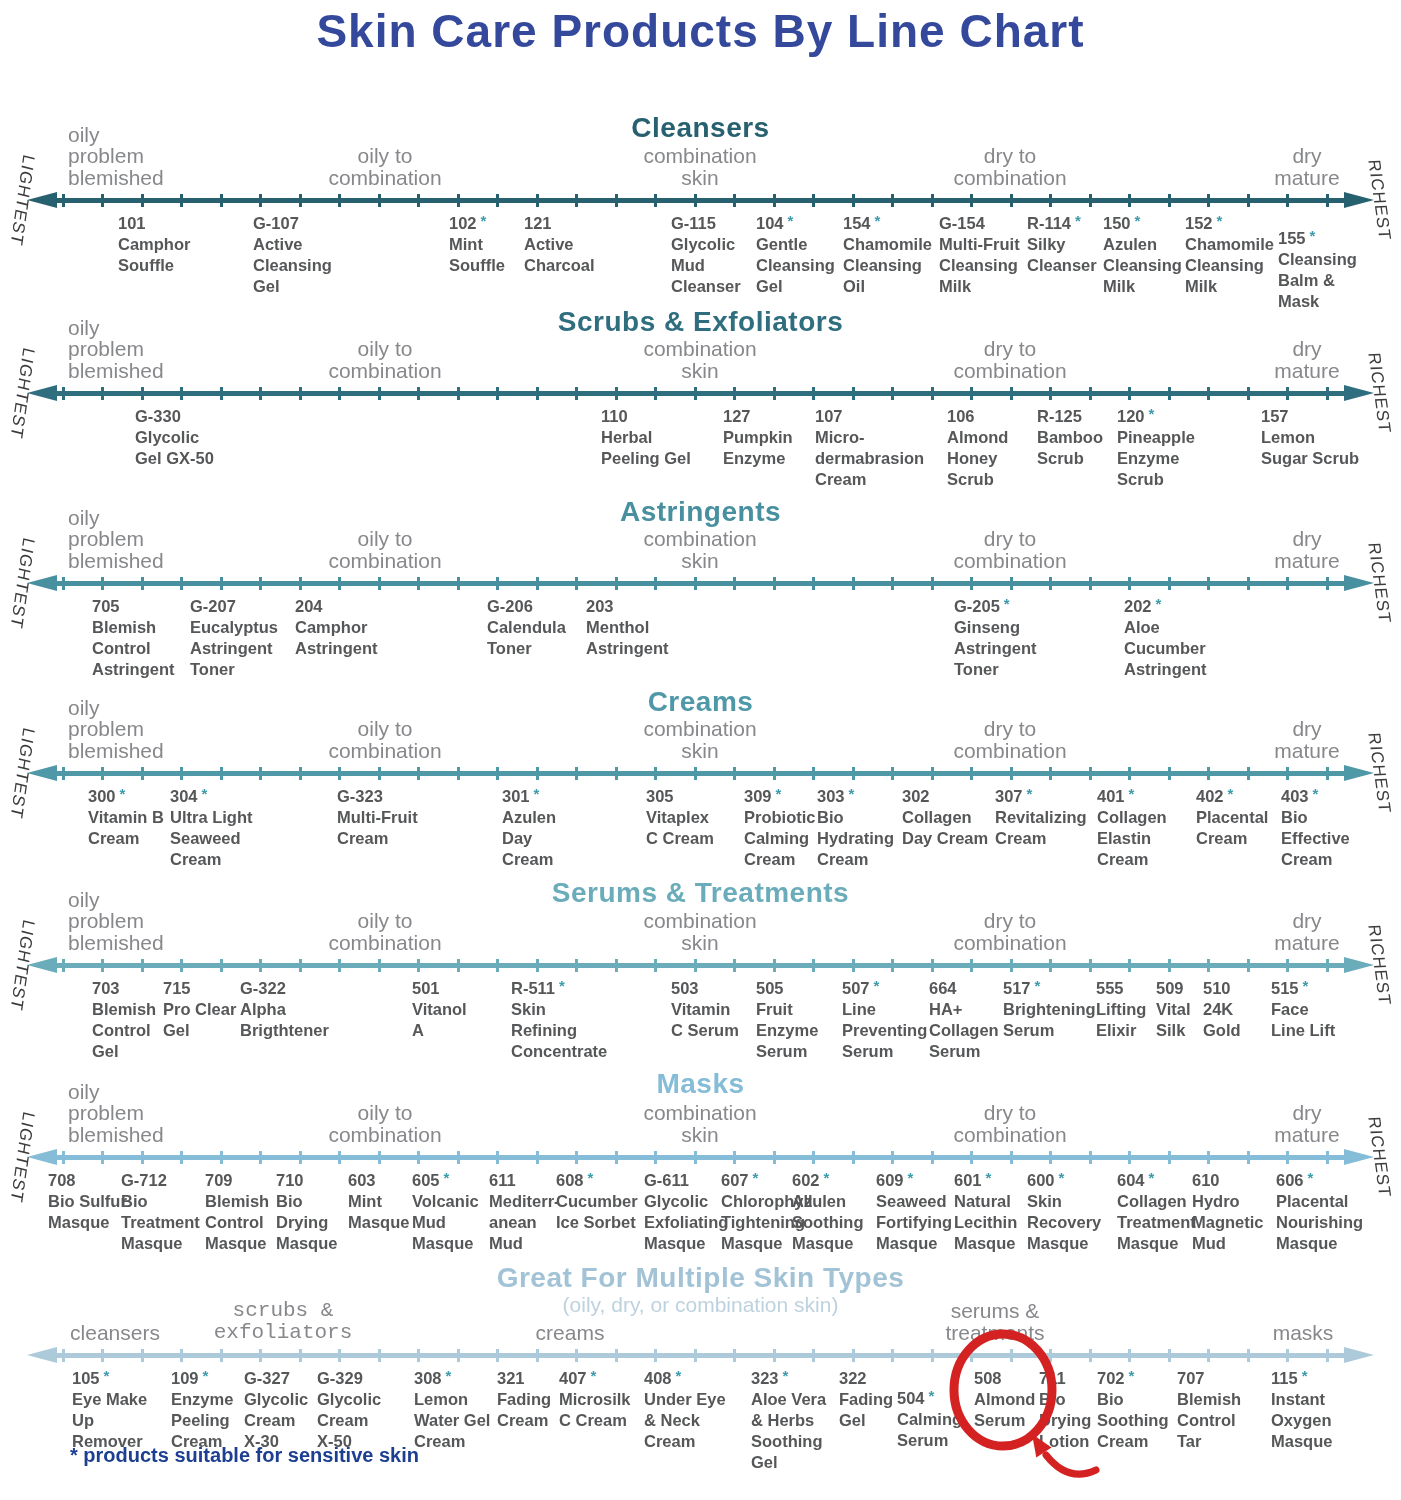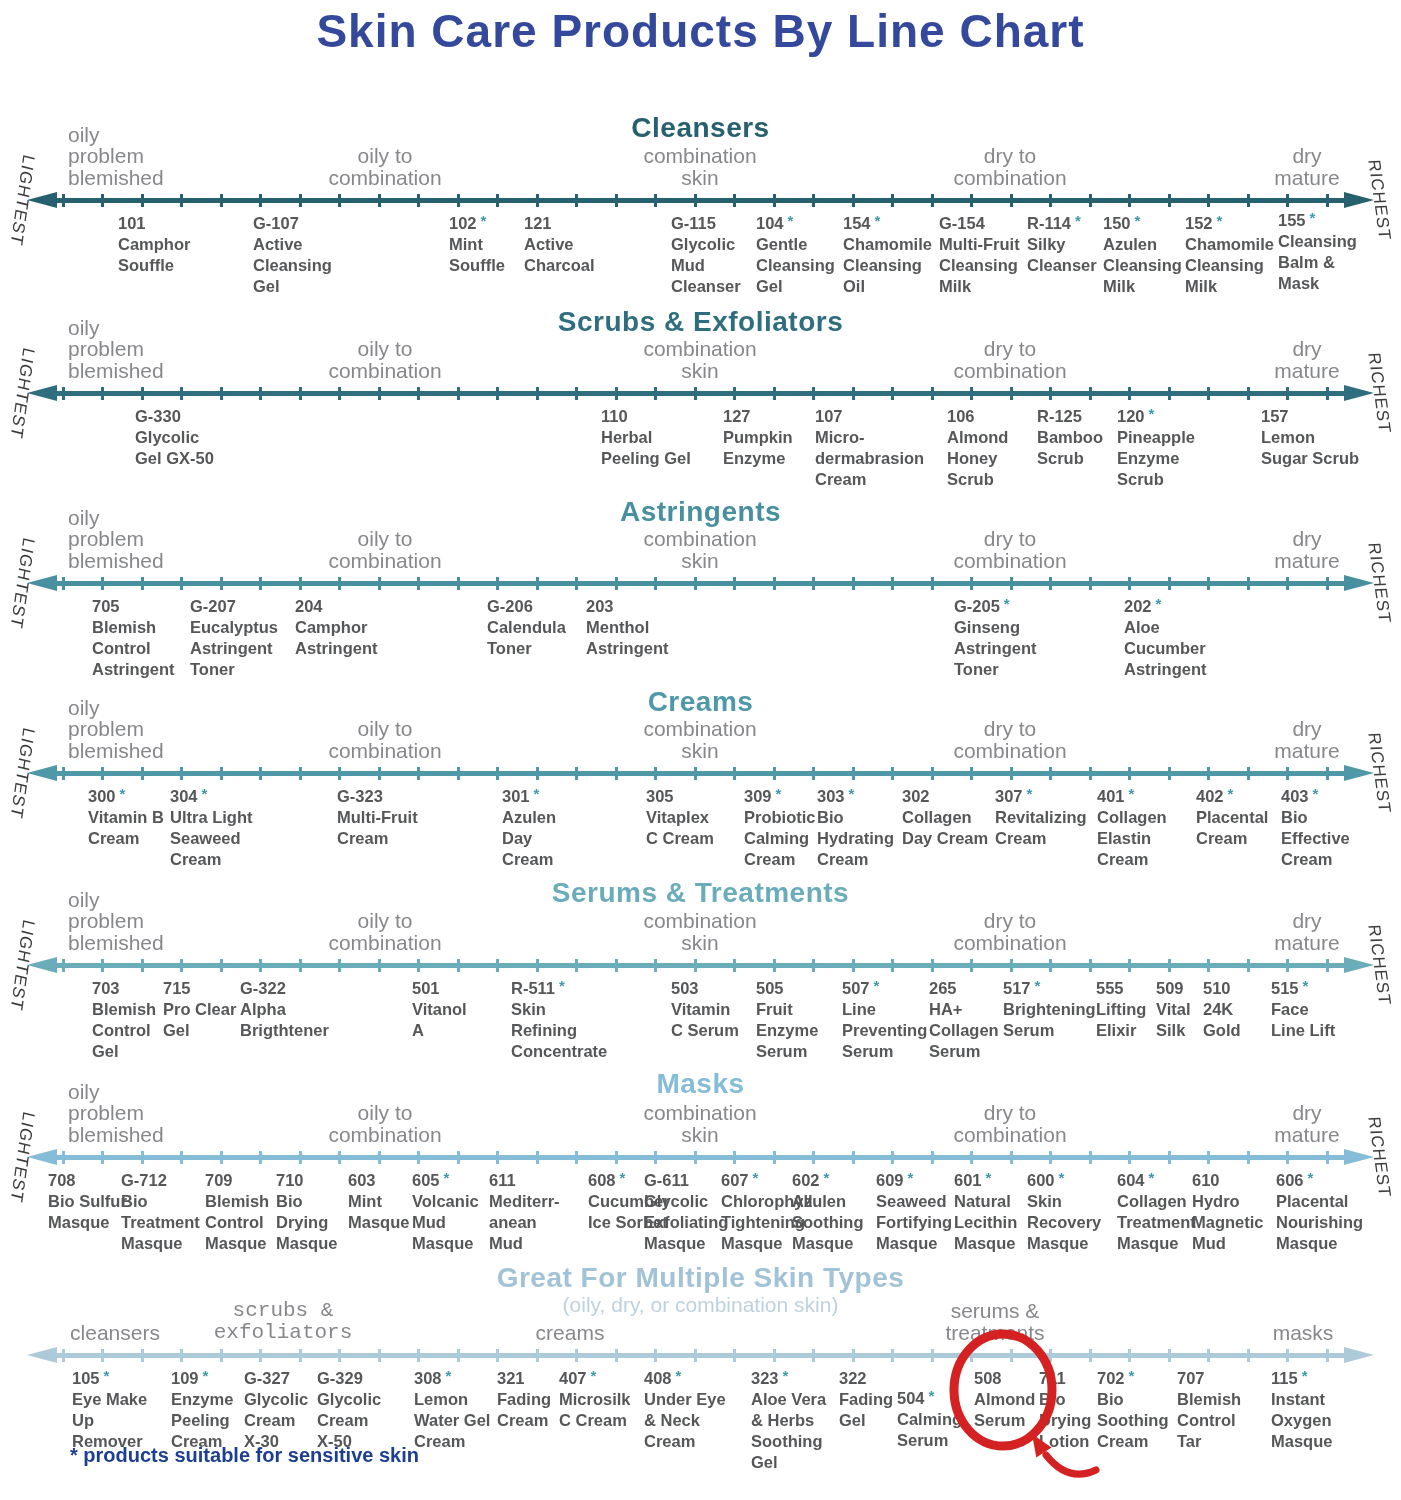--- a/index.html
+++ b/index.html
@@ -75,21 +75,21 @@
 Cleansing
 Milk</div></div>
       <div class="product" style="left: 1027px; top: 101px;"><span class="pcode">R-114</span><span class="star">*</span><div class="pname">Silky
 Cleanser</div></div>
       <div class="product" style="left: 1103px; top: 101px;"><span class="pcode">150</span><span class="star">*</span><div class="pname">Azulen
 Cleansing
 Milk</div></div>
       <div class="product" style="left: 1185px; top: 101px;"><span class="pcode">152</span><span class="star">*</span><div class="pname">Chamomile
 Cleansing
 Milk</div></div>
-      <div class="product" style="left: 1278px; top: 98px;"><span class="pcode">155</span><span class="star">*</span><div class="pname">Cleansing
+      <div class="product" style="left: 1278px; top: 116px;"><span class="pcode">155</span><span class="star">*</span><div class="pname">Cleansing
 Balm &amp;
 Mask</div></div>
       <div class="edge edge-left" style="top: 78px;">LIGHTEST</div>
       <div class="edge edge-right" style="top: 78px;">RICHEST</div>
     </div>
     <div class="section" style="top: 306px;">
       <div class="sec-title" style="color: rgb(47, 110, 126);">Scrubs &amp; Exfoliators</div>
       <div class="axis-line" style="top: 85px; background: rgb(47, 110, 126);"></div>
       <div class="axis-ticks" style="top: 81px; background-image: repeating-linear-gradient(90deg, rgb(47, 110, 126) 0px, rgb(47, 110, 126) 3px, transparent 3px, transparent 39.5px);"></div>
       <div class="ah ah-left" style="top: 79px; border-right-color: rgb(47, 110, 126);"></div>
@@ -245,21 +245,21 @@
 Refining
 Concentrate</div></div>
       <div class="product" style="left: 659px; top: 101px; margin-left: 12px;"><span class="pcode">503</span><div class="pname">Vitamin
 C Serum</div></div>
       <div class="product" style="left: 756px; top: 101px;"><span class="pcode">505</span><div class="pname">Fruit
 Enzyme
 Serum</div></div>
       <div class="product" style="left: 842px; top: 101px;"><span class="pcode">507</span><span class="star">*</span><div class="pname">Line
 Preventing
 Serum</div></div>
-      <div class="product" style="left: 929px; top: 101px;"><span class="pcode">265</span><div class="pname">HA+
+      <div class="product" style="left: 929px; top: 101px;"><span class="pcode">664</span><div class="pname">HA+
 Collagen
 Serum</div></div>
       <div class="product" style="left: 1003px; top: 101px;"><span class="pcode">517</span><span class="star">*</span><div class="pname">Brightening
 Serum</div></div>
       <div class="product" style="left: 1096px; top: 101px;"><span class="pcode">555</span><div class="pname">Lifting
 Elixir</div></div>
       <div class="product" style="left: 1156px; top: 101px;"><span class="pcode">509</span><div class="pname">Vital
 Silk</div></div>
       <div class="product" style="left: 1203px; top: 101px;"><span class="pcode">510</span><div class="pname">24K
 Gold</div></div>
@@ -297,21 +297,21 @@
 Drying
 Masque</div></div>
       <div class="product" style="left: 348px; top: 102px;"><span class="pcode">603</span><div class="pname">Mint
 Masque</div></div>
       <div class="product" style="left: 412px; top: 102px;"><span class="pcode">605</span><span class="star">*</span><div class="pname">Volcanic
 Mud
 Masque</div></div>
       <div class="product" style="left: 489px; top: 102px;"><span class="pcode">611</span><div class="pname">Mediterr-
 anean
 Mud</div></div>
-      <div class="product" style="left: 556px; top: 102px; margin-left: 32px;"><span class="pcode">608</span><span class="star">*</span><div class="pname">Cucumber
+      <div class="product" style="left: 556px; top: 102px;"><span class="pcode">608</span><span class="star">*</span><div class="pname">Cucumber
 Ice Sorbet</div></div>
       <div class="product" style="left: 644px; top: 102px;"><span class="pcode">G-611</span><div class="pname">Glycolic
 Exfoliating
 Masque</div></div>
       <div class="product" style="left: 721px; top: 102px;"><span class="pcode">607</span><span class="star">*</span><div class="pname">Chlorophyll
 Tightening
 Masque</div></div>
       <div class="product" style="left: 792px; top: 102px;"><span class="pcode">602</span><span class="star">*</span><div class="pname">Azulen
 Soothing
 Masque</div></div>

